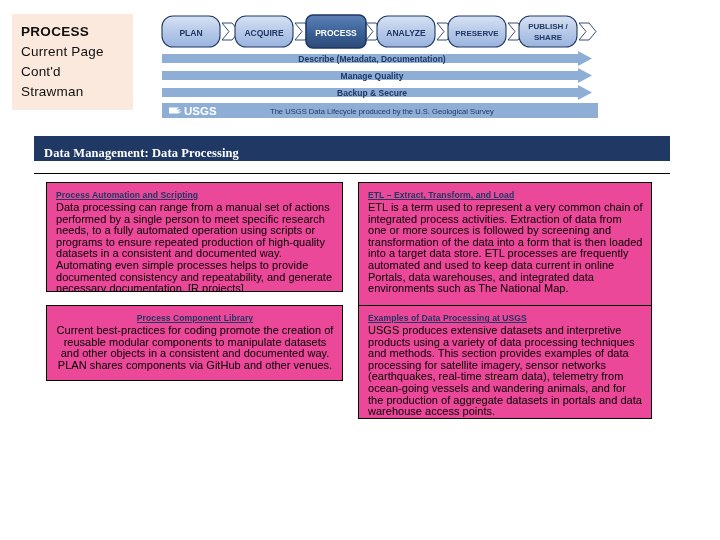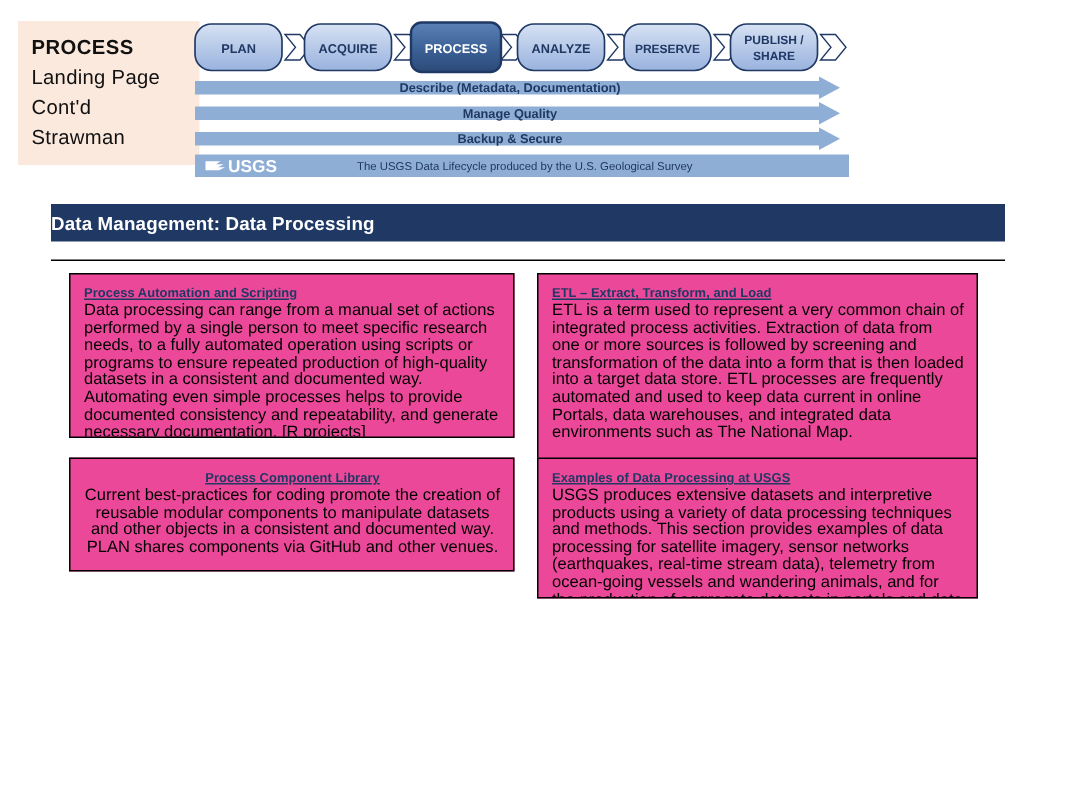--- a/index.html
+++ b/index.html
@@ -35,41 +35,43 @@
     white-space: nowrap;
   }
   #title-card .line.strong {
     font-weight: bold;
     letter-spacing: 0.3px;
   }
 
   
   #lifecycle {
     position: absolute;
-    left: 128px;
+    left: 160px;
     top: 10px;
     width: 440px;
     height: 108px;
   }
   #lifecycle svg {
     display: block;
   }
 
   
   #section-banner {
     position: absolute;
     left: 34px;
     top: 136px;
     width: 636px;
     height: 25px;
     background: #1f3864;
     color: #ffffff;
     display: flex;
-    align-items: center;
+    align-items: flex-end;
+    padding-left: 10px;
     box-sizing: border-box;
+    font-family: Liberation Serif, serif;
   }
   #section-banner .banner-text {
     font-size: 12.5px;
     font-weight: bold;
     letter-spacing: 0.1px;
   }
   #banner-rule {
     position: absolute;
     left: 34px;
     top: 173px;
@@ -99,28 +101,28 @@
   .box-body {
     color: #000000;
     font-size: 11px;
     line-height: 11.6px;
     letter-spacing: 0.02px;
   }
 
   #box-automation { left: 46px;  top: 182px; width: 297px; height: 110px; }
   #box-etl        { left: 358px; top: 182px; width: 294px; height: 136px; }
   #box-library    { left: 46px;  top: 305px; width: 297px; height: 76px; text-align: center;  }
-  #box-examples   { left: 358px; top: 305px; width: 294px; height: 94px; }
+  #box-examples   { left: 358px; top: 305px; width: 294px; height: 114px; }
 </style>
 </head>
 <body>
 
 <div id="title-card">
   <div class="line strong">PROCESS</div>
-  <div class="line">Landing Page</div>
+  <div class="line">Current Page</div>
   <div class="line">Cont'd</div>
   <div class="line">Strawman</div>
 </div>
 
 <div id="lifecycle">
   <svg width="440" height="108" viewBox="0 0 440 108" xmlns="http://www.w3.org/2000/svg">
     <defs>
       <linearGradient id="stageGrad" x1="0" y1="0" x2="0" y2="1">
         <stop offset="0%" stop-color="#d7e2f3"></stop>
         <stop offset="55%" stop-color="#b4c7e7"></stop>

